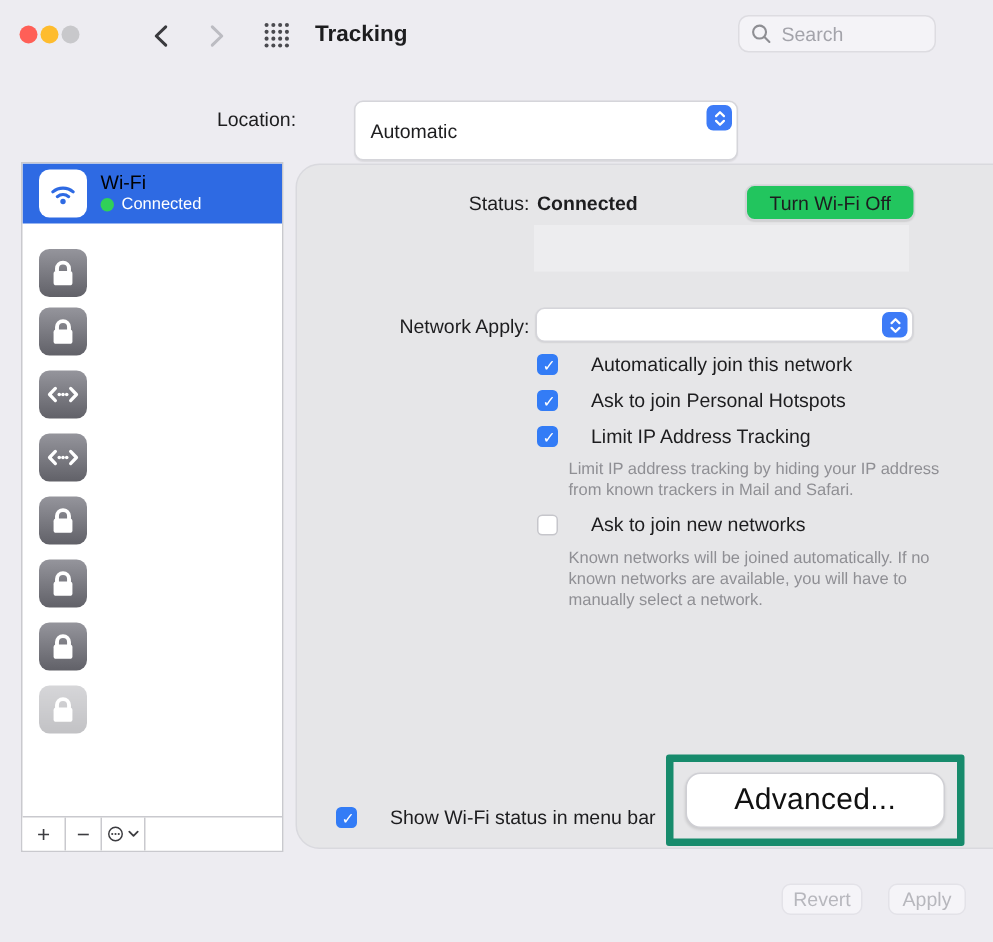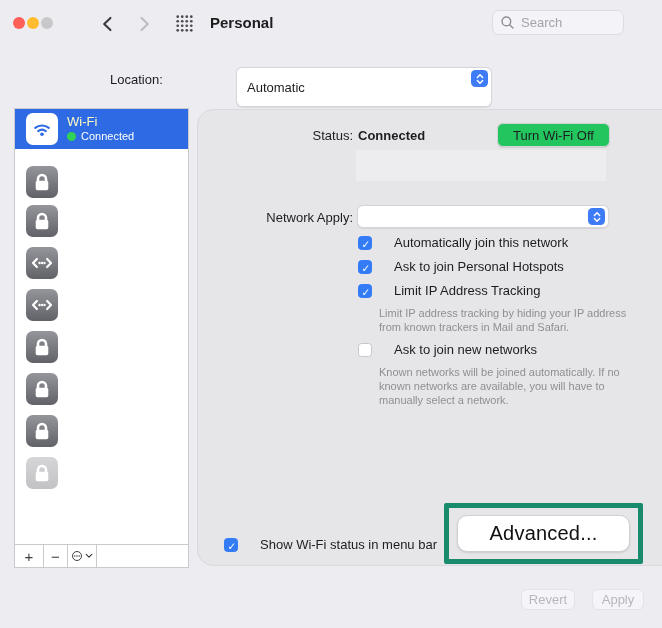--- a/index.html
+++ b/index.html
@@ -22,21 +22,21 @@
   .fwd{left:135px;}
   .gridicon{position:absolute;left:175px;top:14px;width:19px;height:19px;}
   .win-title{position:absolute;left:210px;top:14px;font-size:15px;font-weight:700;}
   .searchfield{
     position:absolute;left:492px;top:10px;width:132px;height:25px;
     background:#f4f3f7;border:1px solid #dddce1;border-radius:7px;
     box-sizing:border-box;display:flex;align-items:center;padding:0 7px;gap:6px;
   }
   .searchfield .ph{color:#a3a3aa;font-size:13px;}
   
-  .loc-label{position:absolute;left:110px;top:72px;width:122px;text-align:left;}
+  .loc-label{position:absolute;left:110px;top:72px;width:122px;text-align:center;}
   .loc-select{
     position:absolute;left:236px;top:67px;width:256px;height:40px;box-sizing:border-box;
     background:#fff;border:1px solid #d5d5da;border-radius:6px;
     box-shadow:0 .5px 1px rgba(0,0,0,.08);
     display:flex;align-items:center;padding-left:10px;
   }
   .stepper{
     position:absolute;right:3px;top:2px;width:17px;height:17px;border-radius:4.5px;
     background:#3d7bf7;display:flex;align-items:center;justify-content:center;
   }
@@ -48,21 +48,21 @@
   }
   .sb-list{position:absolute;left:0;top:0;right:0;height:436px;overflow:hidden;}
   .sb-row{position:absolute;left:0;width:100%;height:42px;}
   .sb-row .svc-icon{position:absolute;left:11px;top:5px;width:32px;height:32px;border-radius:7px;}
   .sb-row.wifi{top:0;height:40px;background:#2e6ae3;}
   .sb-row.wifi.selected{background:#2e6ae3;}
   .sb-row.wifi .svc-icon{background:#ffffff;top:4px;}
   .svc-icon.graybadge{background:linear-gradient(#95959c,#616168);}
   .svc-icon svg{position:absolute;left:3px;top:3px;width:26px;height:26px;}
   .sb-row.wifi .svc-icon svg{left:4px;top:4px;width:24px;height:24px;}
-  .wifi-name{position:absolute;left:52px;top:5px;color:#fef9c3;font-size:13px;}
+  .wifi-name{position:absolute;left:52px;top:5px;color:#000000;font-size:13px;}
   .wifi-status{position:absolute;left:52px;top:21px;color:#fff;font-size:11px;display:flex;align-items:center;gap:5px;}
   .dot{width:9px;height:9px;border-radius:50%;background:#30d158;display:inline-block;}
   .sb-label{position:absolute;left:52px;top:13px;font-size:13px;color:#1d1d1f;}
   .sb-row.dim{opacity:.38;}
   .sb-toolbar{
     position:absolute;left:0;bottom:0;width:100%;height:23px;box-sizing:border-box;
     border-top:1px solid #c9c9ce;display:flex;align-items:stretch;background:#fff;
   }
   .tb-btn{box-sizing:border-box;border-right:1px solid #c9c9ce;display:flex;align-items:center;justify-content:center;color:#3c3c40;font-size:15px;line-height:1;}
   .tb-add{width:29px;}
@@ -156,21 +156,21 @@
         <circle cx="3" cy="13" r="1.5"></circle>
           <circle cx="8" cy="13" r="1.5"></circle>
           <circle cx="13" cy="13" r="1.5"></circle>
           <circle cx="18" cy="13" r="1.5"></circle>
         <circle cx="3" cy="18" r="1.5"></circle>
           <circle cx="8" cy="18" r="1.5"></circle>
           <circle cx="13" cy="18" r="1.5"></circle>
           <circle cx="18" cy="18" r="1.5"></circle>
       </svg>
     </span>
-    <div class="win-title">Personal</div>
+    <div class="win-title">Tracking</div>
 
     <div class="searchfield">
       <span style="display:flex;">
         <svg width="15" height="15" viewBox="0 0 16 16">
             <circle cx="6.8" cy="6.8" r="4.6" fill="none" stroke="#8e8e93" stroke-width="1.5"></circle>
             <line x1="10.3" y1="10.3" x2="13.8" y2="13.8" stroke="#8e8e93" stroke-width="1.5" stroke-linecap="round"></line>
           </svg>
       </span>
       <span class="ph">Search</span>
     </div>

